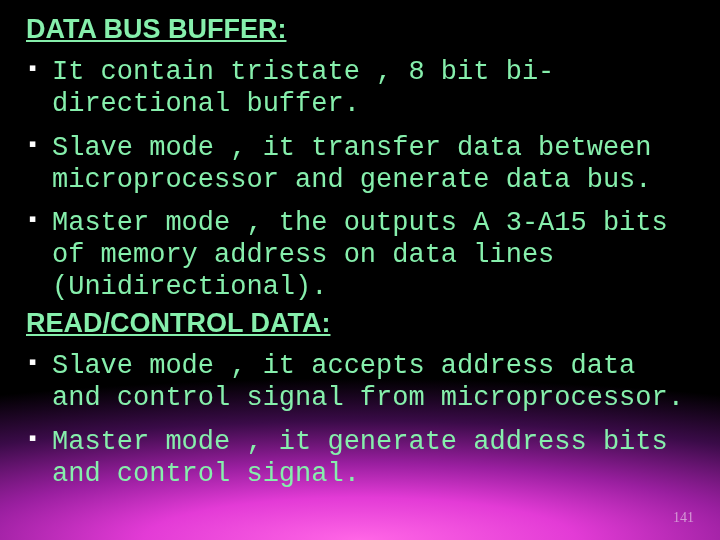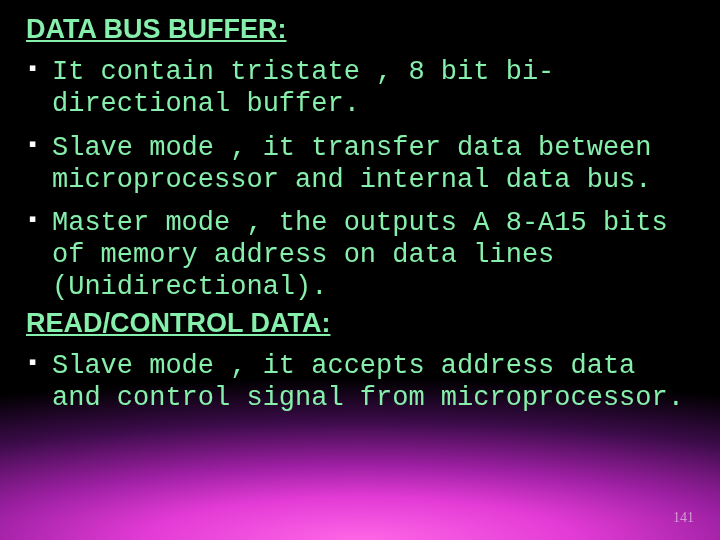--- a/index.html
+++ b/index.html
@@ -38,22 +38,23 @@
 </style>
 </head>
 <body>
 
 <div class="glow"></div>
 
 <div class="slide">
   <div class="heading">DATA BUS BUFFER:</div>
   <ul>
     <li>It contain tristate , 8 bit bi-directional buffer.</li>
-    <li>Slave mode , it transfer data between microprocessor and internal data bus.</li>
-    <li>Master mode , the outputs A 8-A15 bits of memory address  on data lines (Unidirectional).</li>
+    <li>Slave mode , it transfer data between microprocessor and generate data bus.</li>
+    <li>Master mode , the outputs A 3-A15 bits of memory address  on data lines (Unidirectional).</li>
   </ul>
   <div class="heading">READ/CONTROL DATA:</div>
   <ul>
     <li>Slave mode , it accepts address data and control signal from microprocessor.</li>
+    <li>Master mode , it generate address bits and control signal.</li>
   </ul>
 </div>
 
 <div class="pagenum">141</div>
 
 </body></html>

